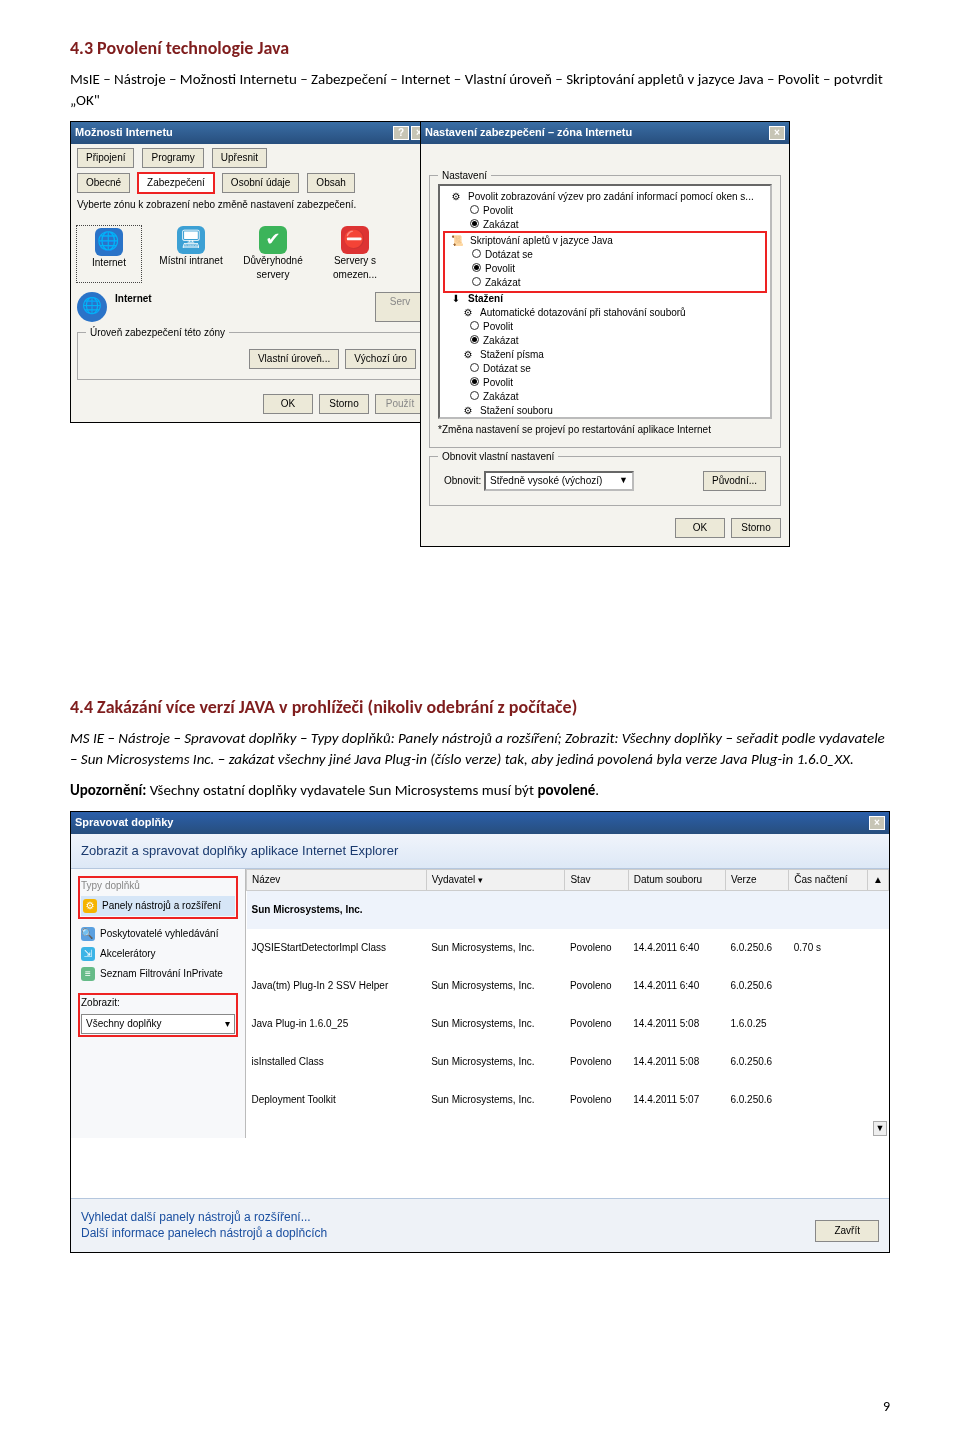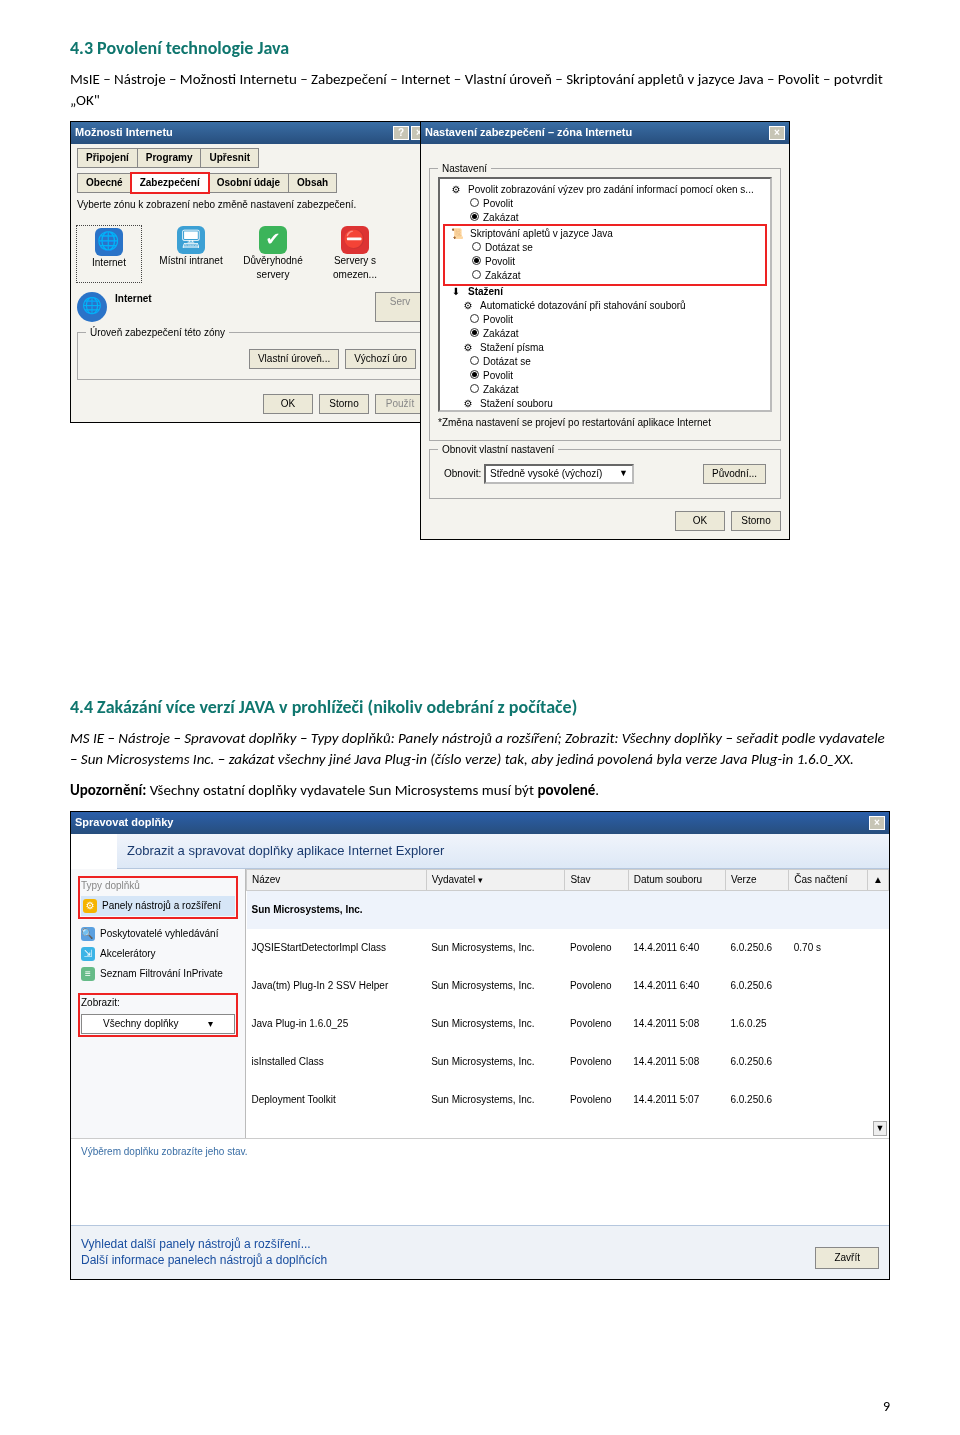--- a/index.html
+++ b/index.html
@@ -1,33 +1,33 @@
 <!DOCTYPE html>
 <html><head>
 <meta charset="utf-8">
 <style>
   * { box-sizing: border-box; margin: 0; padding: 0; }
   body { background: #fff; font-family: Calibri, Arial, sans-serif; color: #000; font-size: 15px; line-height: 1.4; padding: 30px 70px 30px 70px; width: 960px; }
-  h2 { color: #0f766e; font-size: 18px; font-weight: bold; margin: 6px 0 8px 0; }
+  h2 { color: #7f1d1d; font-size: 18px; font-weight: bold; margin: 6px 0 8px 0; }
   .bodytext { margin-bottom: 10px; }
   .italic { font-style: italic; }
   .strong { font-weight: bold; }
   .pagenum { position: fixed; bottom: 18px; right: 70px; font-size: 14px; }
 
   
   .win-window { background: #ece9d8; border: 1px solid #000; font-family: Tahoma, Arial, sans-serif; font-size: 10px; color: #000; }
   .titlebar { background: linear-gradient(#3a6ea5,#274e7d); color: #fff; display: flex; align-items: center; justify-content: space-between; padding: 3px 4px; font-size: 11px; font-weight: bold; }
   .titlebar .tbtns { display: flex; gap: 2px; }
   .tbtn { width: 16px; height: 14px; background: #c7c5b5; border: 1px solid #fff; display: flex; align-items: center; justify-content: center; font-size: 10px; }
   .dlg-body { padding: 4px 6px 8px 6px; background: #f4f3ee; }
-  .tabs { display: flex; flex-wrap: wrap; gap: 0; margin-bottom: 6px; font-weight: bold; }
+  .tabs { display: flex; flex-wrap: wrap; gap: 9px; margin-bottom: 6px; }
   .tab { padding: 2px 8px; border: 1px solid #888; background: #ece9d8; font-size: 10px; margin-right: -1px; margin-bottom: -1px; }
   .tab.active { background: #fff; border-bottom: 1px solid #fff; position: relative; z-index: 2; }
   .tab.hl { outline: 2px solid #e22; outline-offset: -1px; }
-  .groupbox { border: 1px solid #aaa; padding: 8px 8px 10px 8px; margin-top: 16px; position: relative; }
+  .groupbox { border: 1px solid #aaa; padding: 8px 8px 10px 8px; margin-top: 23px; position: relative; }
   .groupbox legend, .gblegend { position: absolute; top: -7px; left: 8px; background: #f4f3ee; padding: 0 4px; font-size: 10px; }
   .zonestrip { display: flex; gap: 18px; margin-top: 14px; }
   .zoneicon { display: flex; flex-direction: column; align-items: center; width: 64px; text-align: center; }
   .zoneicon .ico { width: 28px; height: 28px; border-radius: 6px; display: flex; align-items: center; justify-content: center; font-size: 18px; }
   .zoneicon.sel { outline: 1px dotted #444; padding: 2px; }
   .zonedesc { margin-top: 10px; display: flex; gap: 8px; }
   .zonedesc .ico { width: 30px; height: 30px; background: #2a73c8; border-radius: 50%; display: flex; align-items: center; justify-content: center; color: #fff; font-size: 16px; }
 
   .levelbox { margin-top: 10px; }
   .btnrow { display: flex; gap: 6px; justify-content: flex-end; margin-top: 8px; }
@@ -45,28 +45,28 @@
   .redbox { outline: 2px solid #e22; outline-offset: 1px; }
   .secico { width: 12px; height: 12px; display: inline-flex; align-items: center; justify-content: center; font-size: 10px; margin-right: 2px; }
 
   .sec-reset { margin-top: 8px; border: 1px solid #aaa; padding: 14px; position: relative; }
   .dropdown { display: inline-block; border: 2px inset #bbb; background: #fff; padding: 1px 4px; width: 150px; font-size: 10px; }
   .triangle { float: right; font-size: 9px; }
 
   
   .addons { font-family: Tahoma, Arial, sans-serif; font-size: 10px; border: 1px solid #000; background: #fff; position: relative; }
   .addons .titlebar { background: linear-gradient(#2b5faa,#274e7d); }
-  .addons-head { background: linear-gradient(#f0f4fb, #dde8f6); padding: 8px 10px; color: #1a3a6e; font-size: 13px; border-bottom: 1px solid #b5c7de; margin-left: 46px; }
+  .addons-head { background: linear-gradient(#f0f4fb, #dde8f6); padding: 8px 10px; color: #1a3a6e; font-size: 13px; border-bottom: 1px solid #b5c7de; }
   .addons-body { display: flex; }
   .addons-left { width: 175px; padding: 8px; border-right: 1px solid #bbb; background: #f7f8fa; }
   .addons-left .lh { color: #888; font-size: 10px; margin-bottom: 3px; }
   .addons-left .li { display: flex; align-items: center; gap: 5px; padding: 3px 2px; }
   .addons-left .li.sel { background: #d6e6f7; }
   .addons-left .redbox2 { outline: 2px solid #e22; outline-offset: -1px; padding: 2px; margin-bottom: 6px; }
-  .addons-left .drop { margin-top: 4px; border: 1px solid #888; padding: 2px 21px; background: #fff; display: flex; justify-content: space-between; }
+  .addons-left .drop { margin-top: 4px; border: 1px solid #888; padding: 2px 4px; background: #fff; display: flex; justify-content: space-between; }
 
   .addons-right { flex: 1; }
   .grid { width: 100%; border-collapse: collapse; }
   .grid th { background: #f1f1f1; border: 1px solid #ccc; text-align: left; padding: 3px 5px; font-weight: normal; font-size: 10px; }
   .grid td { padding: 12px 5px; font-size: 10px; }
   .grouphead { background: #eef3fb; font-weight: bold; padding: 3px 5px; }
   .up-arrow { font-size: 9px; }
 
   .addons-footer { background: #eef2f7; padding: 10px; display: flex; justify-content: space-between; align-items: flex-end; border-top: 1px solid #b5c7de; }
   .addons-footer a { color: #1a4fa0; text-decoration: none; display: block; font-size: 12px; }
@@ -316,21 +316,20 @@
               <td>14.4.2011 5:07</td>
               <td>6.0.250.6</td>
               <td></td>
               <td></td>
             </tr>
           </tbody>
       </table>
       <div style="text-align:right; padding:2px 2px;"><span style="display:inline-block; width:14px; background:#eee; border:1px solid #aaa; text-align:center; font-size:9px;">▼</span></div>
     </div>
   </div>
-  <div class="addons-status">Výběrem doplňku zobrazíte jeho stav.</div>
   <div style="height:60px;"></div>
   <div class="addons-footer">
     <div>
       <a>Vyhledat další panely nástrojů a rozšíření...</a>
       <a>Další informace panelech nástrojů a doplňcích</a>
     </div>
     <div class="winbtn" style="padding:3px 18px;">Zavřít</div>
   </div>
 </div>
 

